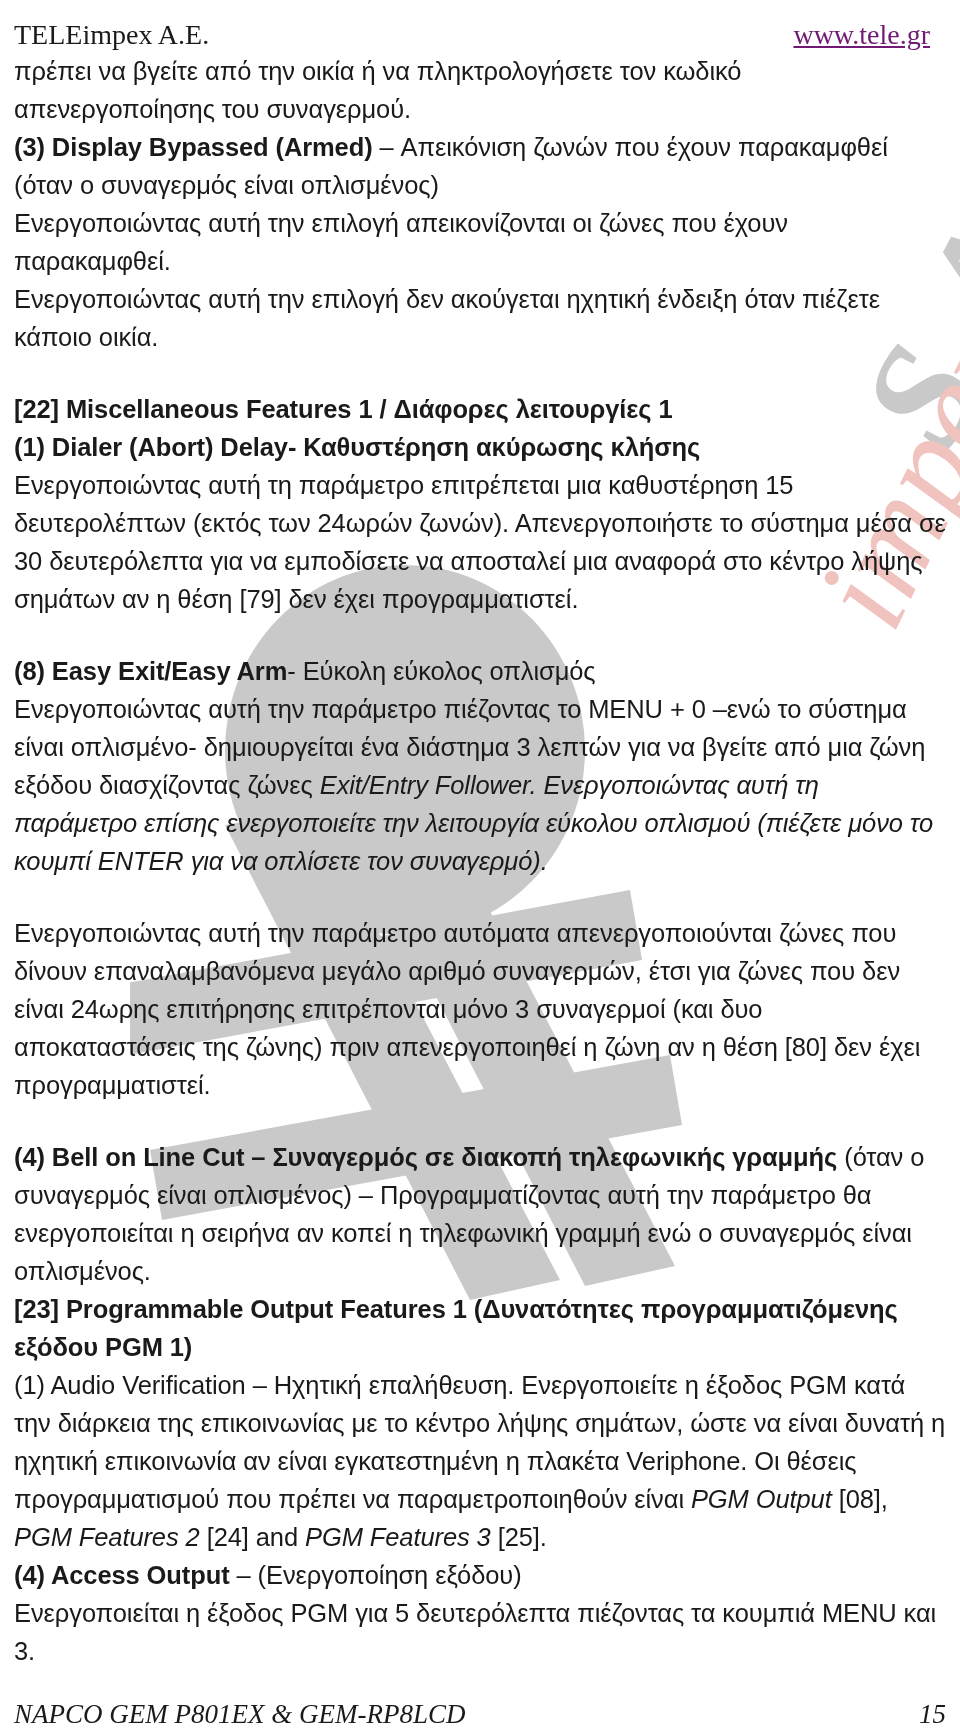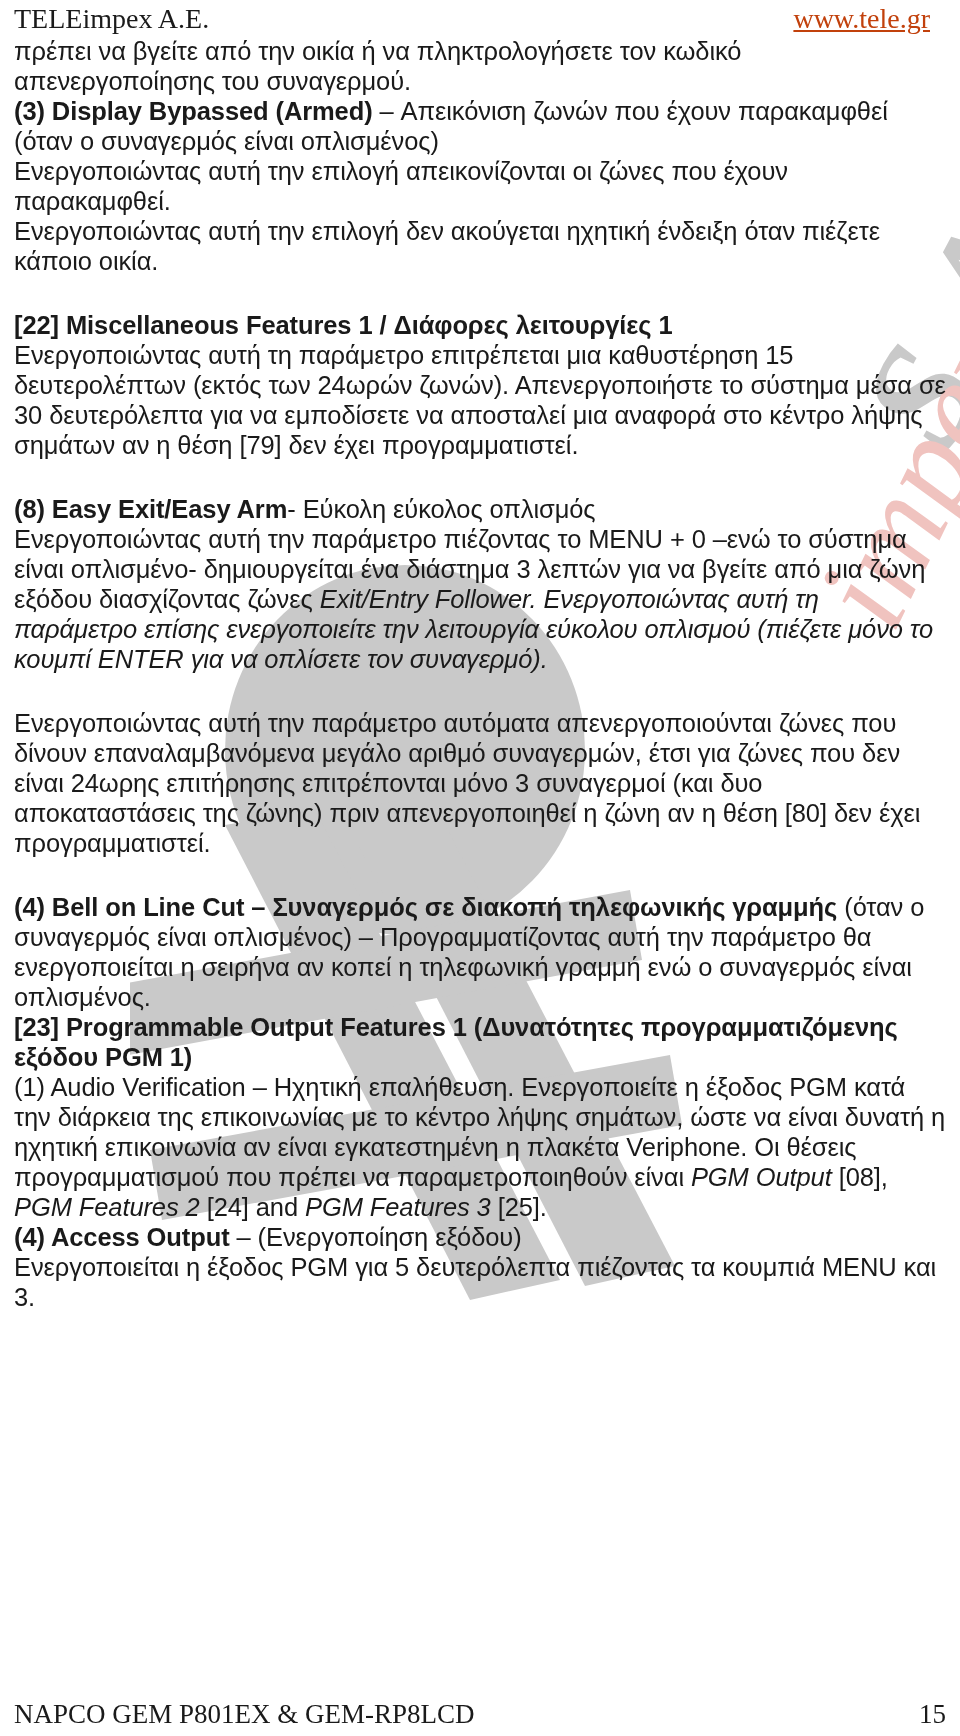--- a/index.html
+++ b/index.html
@@ -73,53 +73,55 @@
     display: flex;
     align-items: baseline;
     font-family: "Liberation Serif", serif;
     font-size: 28px;
     line-height: 34px;
     white-space: nowrap;
     padding-top: 2px;
   }
   .doc-header .company {
     flex: 0 0 auto;
+    margin-top: 16px;
   }
   .doc-header .spacer { flex: 1 1 auto; }
   .doc-header .site {
-    color: #c2410c;
+    color: #701a75;
     text-decoration: underline;
     margin-right: 16px;
   }
   .doc-header .contact { flex: 0 0 auto; }
 
   
   .para {
     font-size: 25.5px;
-    line-height: 30px;
+    line-height: 38px;
     letter-spacing: -0.1px;
     margin: 0;
     word-spacing: 0px;
   }
   .b { font-weight: bold; }
   .i { font-style: italic; }
   .gap { height: 34px; }
 
   
   .doc-footer {
     position: absolute;
     left: 14px;
     right: 14px;
     bottom: 6px;
     display: flex;
     justify-content: space-between;
     align-items: baseline;
     font-family: "Liberation Serif", serif;
     font-size: 27px;
     z-index: 1;
+    font-style: italic;
   }
 </style>
 </head>
 <body>
 
 <div id="watermark-layer">
   <svg class="wm-gray-logo" viewBox="0 0 560 760" xmlns="http://www.w3.org/2000/svg">
     <g fill="#c9c9c9">
       <ellipse cx="275" cy="190" rx="180" ry="185"></ellipse>
       <polygon points="95,265 185,250 430,720 340,740"></polygon>
@@ -145,20 +147,21 @@
   <p class="para">
     <span class="b">(3) Display Bypassed (Armed)</span><span> – Απεικόνιση ζωνών που έχουν παρακαμφθεί (όταν ο συναγερμός είναι οπλισμένος)</span>
   </p>
   <p class="para">Ενεργοποιώντας αυτή την επιλογή απεικονίζονται οι ζώνες που έχουν παρακαμφθεί.</p>
 
   <p class="para">Ενεργοποιώντας αυτή την επιλογή δεν ακούγεται ηχητική ένδειξη όταν πιέζετε κάποιο οικία.</p>
 
   <div class="gap"></div>
 
   <p class="para b">[22] Miscellaneous Features 1 / Διάφορες λειτουργίες 1</p>
+  <p class="para b">(1) Dialer (Abort) Delay- Καθυστέρηση ακύρωσης  κλήσης</p>
   <p class="para">Ενεργοποιώντας αυτή τη παράμετρο επιτρέπεται μια καθυστέρηση 15 δευτερολέπτων (εκτός των 24ωρών ζωνών). Απενεργοποιήστε το σύστημα μέσα σε 30 δευτερόλεπτα για να εμποδίσετε να αποσταλεί μια αναφορά στο κέντρο λήψης σημάτων αν η θέση [79] δεν έχει προγραμματιστεί.</p>
 
   <div class="gap"></div>
 
   <p class="para">
     <span class="b">(8) Easy Exit/Easy Arm</span><span>- Εύκολη  εύκολος οπλισμός</span>
   </p>
   <p class="para">
     <span>Ενεργοποιώντας  αυτή την παράμετρο πιέζοντας το MENU + 0 –ενώ το σύστημα είναι οπλισμένο- δημιουργείται ένα διάστημα 3 λεπτών για να βγείτε  από μια ζώνη εξόδου διασχίζοντας ζώνες  </span><span class="i">Exit/Entry  Follower. Ενεργοποιώντας αυτή τη παράμετρο επίσης ενεργοποιείτε την λειτουργία εύκολου οπλισμού (πιέζετε μόνο  το κουμπί ENTER για να οπλίσετε τον συναγερμό).</span>
   </p>

